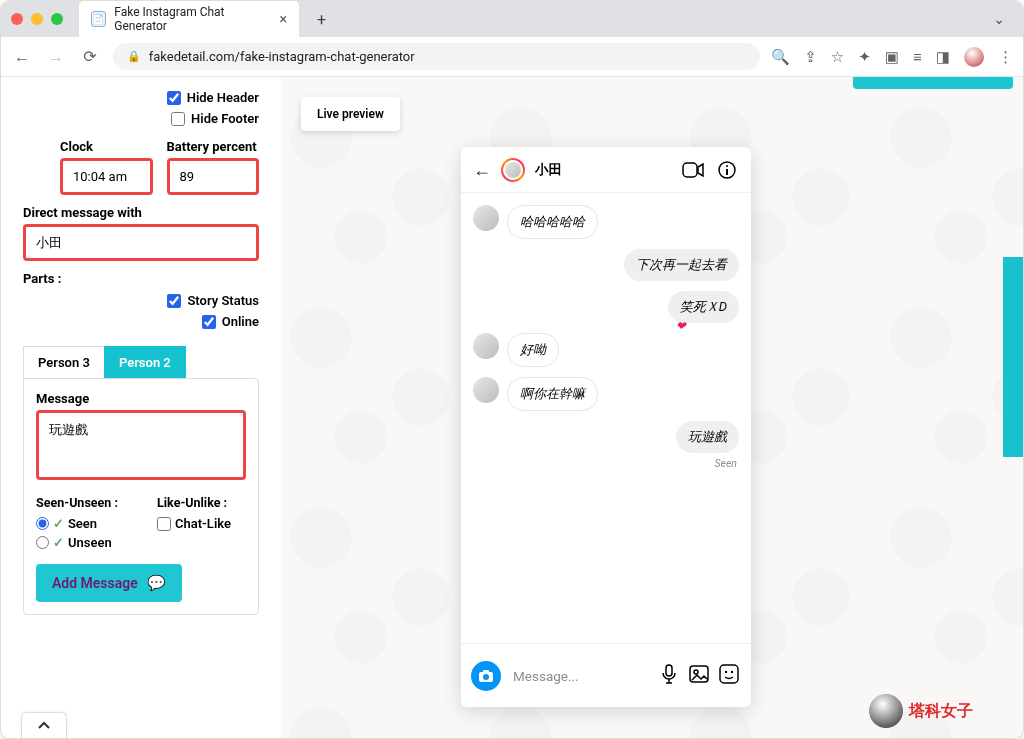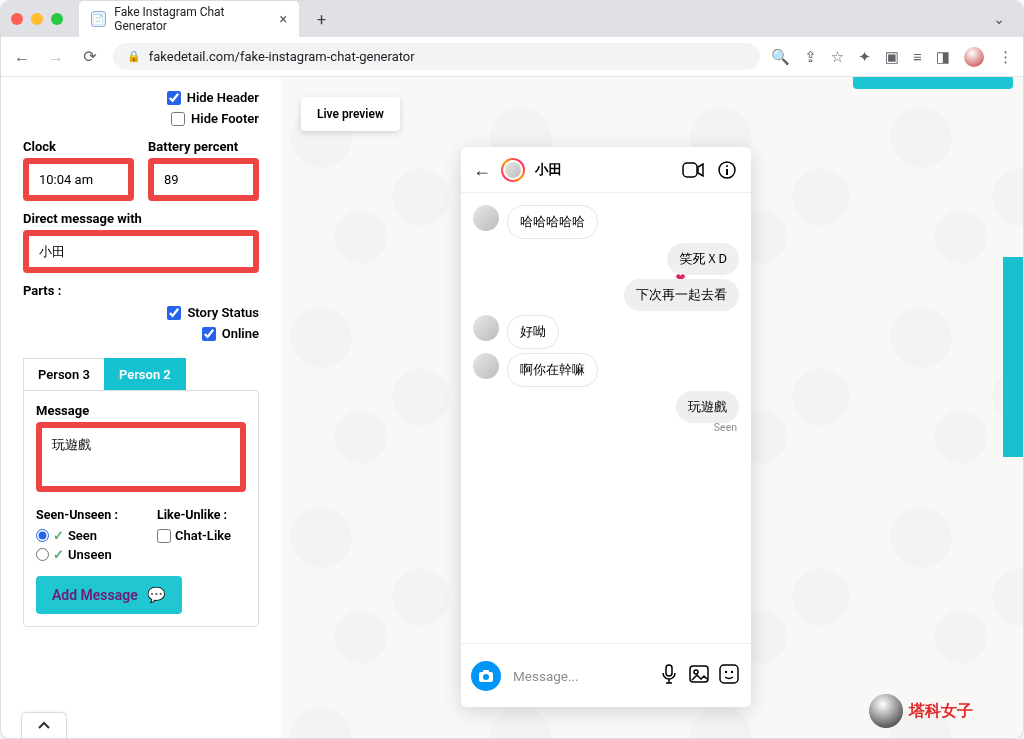--- a/index.html
+++ b/index.html
@@ -25,23 +25,23 @@
 .addrbar .avatar { width: 20px; height: 20px; border-radius: 50%; background: radial-gradient(circle at 40% 30%, #fff, #d88 60%, #a33); }
 
 
 .page { flex: 1; display: flex; background: #f9f8f7; overflow: hidden; position: relative; }
 .sidebar { width: 280px; background: #fff; padding: 10px 22px; font-size: 13px; overflow-y: auto; }
 .main { flex: 1; position: relative; overflow: hidden; }
 
 .sidebar label.check { display: flex; align-items: center; gap: 6px; padding: 3px 0; font-weight: 600; font-size: 13px; justify-content: flex-end; }
 .sidebar input[type=checkbox] { width: 14px; height: 14px; accent-color: #2563eb; }
 .sidebar .field-label { font-weight: 700; font-size: 13px; margin-top: 10px; margin-bottom: 4px; display:block; }
-.sidebar .row2 { display: flex; gap: 14px; }
+.sidebar .row2 { display: flex; gap: 14px; margin-left: 37px; }
 .sidebar .row2 > div { flex: 1; }
-.sidebar input[type=text], .sidebar textarea { width: 100%; border: 6px solid #ef4444; border-radius: 4px; padding: 8px 10px; font-size: 13px; font-family: inherit; }
+.sidebar input[type=text], .sidebar textarea { width: 100%; border: 3px solid #ef4444; border-radius: 4px; padding: 8px 10px; font-size: 13px; font-family: inherit; }
 .sidebar textarea { height: 70px; resize: none; }
 
 .tabs { display: flex; margin-top: 14px; }
 .tabs .tabbtn { padding: 8px 14px; font-size: 13px; font-weight: 600; border: 1px solid #ddd; border-bottom: none; background: #fff; cursor: pointer; }
 .tabs .tabbtn.active { background: #16c2d0; color: #fff; border-color: #16c2d0; }
 .tabs .tabbtn:first-child { border-right: none; }
 
 .tabbody { border: 1px solid #ddd; padding: 12px; border-radius: 0 4px 4px 4px; }
 .tabbody .field-label { margin-top: 0; }
 .tabbody .subrow { display: flex; gap: 32px; margin-top: 12px; }
@@ -59,21 +59,21 @@
 .live-badge { position: absolute; left: 20px; top: 20px; background: #fff; padding: 10px 16px; font-size: 12px; font-weight: 600; border-radius: 4px; box-shadow: 0 2px 6px rgba(0,0,0,0.15); }
 
 .phone { position: absolute; left: 180px; top: 70px; width: 290px; height: 560px; background: #fff; border-radius: 6px; box-shadow: 0 4px 20px rgba(0,0,0,0.15); display: flex; flex-direction: column; overflow: hidden; }
 .phone-header { height: 46px; border-bottom: 1px solid #eee; display: flex; align-items: center; padding: 0 12px; gap: 10px; }
 .phone-header .back { font-size: 18px; color: #222; cursor: pointer; }
 .phone-header .pava { width: 24px; height: 24px; border-radius: 50%; border: 2px solid transparent; background: linear-gradient(#fff,#fff) padding-box, linear-gradient(45deg,#f09,#f90,#f09) border-box; position: relative; }
 .phone-header .pava::after { content:""; position:absolute; inset:2px; border-radius:50%; background: linear-gradient(135deg,#e8e8e8,#bbb); }
 .phone-header .pname { font-size: 13.5px; font-weight: 600; flex: 1; }
 .phone-header .hicon { width: 24px; height: 24px; display: flex; align-items: center; justify-content: center; font-size: 17px; cursor: pointer; }
 
-.chat { flex: 1; padding: 12px; overflow-y: auto; display: flex; flex-direction: column; gap: 4px; }
+.chat { flex: 1; padding: 12px; overflow-y: auto; display: flex; flex-direction: column; gap: 10px; font-style: italic; }
 .msg-row { display: flex; align-items: flex-start; gap: 8px; }
 .msg-row.right { justify-content: flex-end; }
 .msg-row .mava { width: 26px; height: 26px; border-radius: 50%; background: linear-gradient(135deg,#e8e8e8,#bbb); flex-shrink: 0; }
 .bubble-in { background: #fff; border: 1px solid #e5e5e5; border-radius: 16px; padding: 7px 12px; font-size: 13px; max-width: 180px; }
 .bubble-out { background: #efefef; border-radius: 16px; padding: 7px 12px; font-size: 13px; max-width: 180px; position: relative; }
 .heart { position: absolute; bottom: -10px; left: 8px; font-size: 12px; color: #e0245e; }
 .seen-label { align-self: flex-end; font-size: 10.5px; color: #8e8e8e; margin-top: -6px; margin-right: 2px; }
 
 .phone-input { height: 64px; border-top: 1px solid #eee; display: flex; align-items: center; padding: 0 10px; gap: 6px; }
 .phone-input .cam { width: 30px; height: 30px; border-radius: 50%; background: #0095f6; display: flex; align-items: center; justify-content: center; color: #fff; font-size: 15px; }
@@ -235,27 +235,27 @@
               </svg>
           </span>
         </div>
 
         <div class="chat">
           <div class="msg-row">
             <div class="mava"></div>
             <div class="bubble-in">哈哈哈哈哈</div>
           </div>
           <div class="msg-row right">
+            <div class="bubble-out">下次再一起去看</div>
+          </div>
+          <div class="msg-row right">
             <div class="bubble-out">
               <span>笑死ＸD</span>
               <span class="heart">❤</span>
             </div>
-          </div>
-          <div class="msg-row right">
-            <div class="bubble-out">下次再一起去看</div>
           </div>
           <div class="msg-row">
             <div class="mava"></div>
             <div class="bubble-in">好呦</div>
           </div>
           <div class="msg-row">
             <div class="mava"></div>
             <div class="bubble-in">啊你在幹嘛</div>
           </div>
           <div class="msg-row right">

